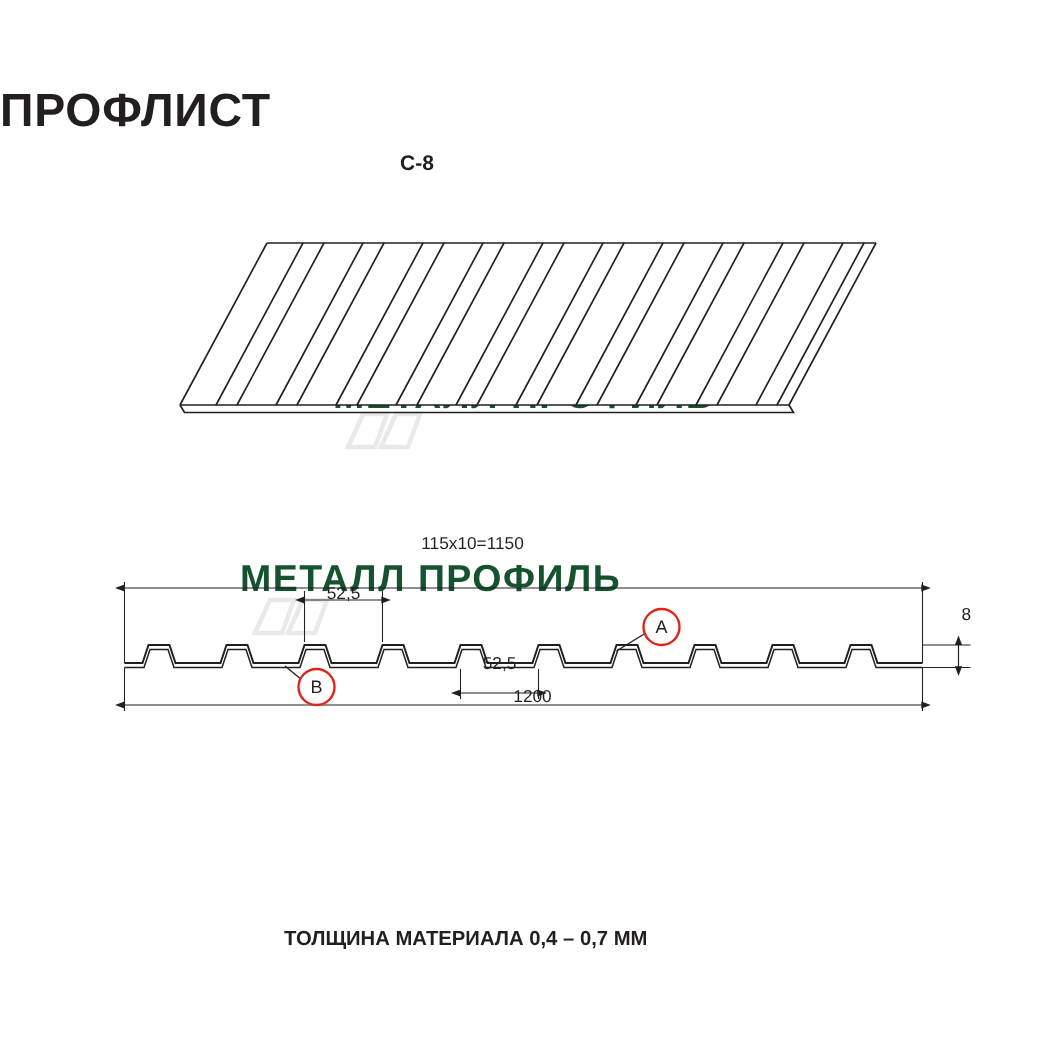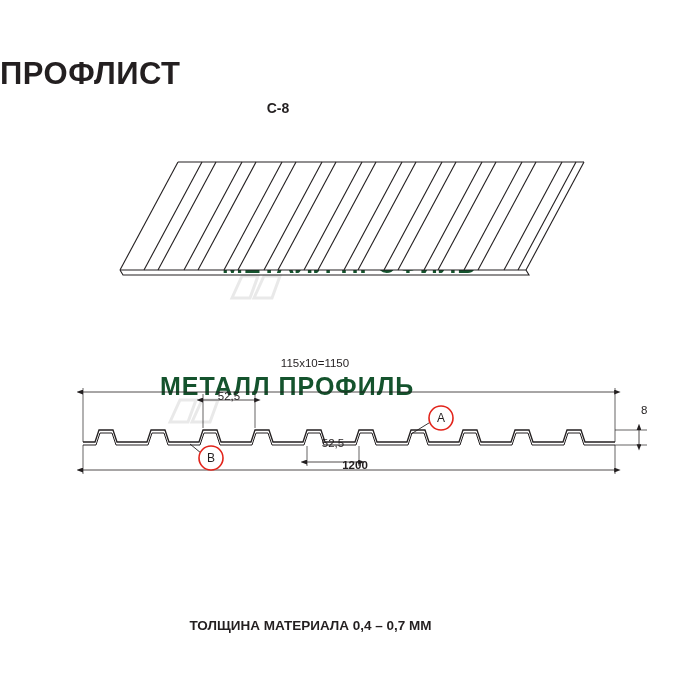--- a/index.html
+++ b/index.html
@@ -220,21 +220,21 @@
 
       <g stroke="#231f20" stroke-width="0.9" fill="none">
         <line x1="356" y1="64" x2="382" y2="48"></line>
         <line x1="135" y1="74" x2="152" y2="88"></line>
       </g>
     </svg>
   </div>
 
   <div style="position:absolute; left:0; top:0; width:700px; height:700px; pointer-events:none;">
     <div style="position:absolute; left:315px; top:357px; transform:translateX(-50%); font-size:11.5px;">115х10=1150</div>
-    <div style="position:absolute; left:355px; top:459px; transform:translateX(-50%); font-size:11.5px;font-weight:bold;">1200</div>
+    <div style="position:absolute; left:355px; top:459px; transform:translateX(-50%); font-size:11.5px;">1200</div>
     <div style="position:absolute; left:229px; top:390px; transform:translateX(-50%); font-size:11.5px;">52,5</div>
     <div style="position:absolute; left:333px; top:437px; transform:translateX(-50%); font-size:11.5px;">52,5</div>
     <div style="position:absolute; left:641px; top:404px; font-size:11.5px;">8</div>
   </div>
 
   <div style="position:absolute; left:426px; top:403px; width:30px; height:30px;">
     <svg width="30" height="30" viewBox="0 0 30 30">
       <circle cx="15" cy="15" r="12" fill="#ffffff" stroke="#e2231a" stroke-width="1.6"></circle>
     </svg>
     <div style="position:absolute; left:0; top:0; width:30px; height:30px; line-height:30px; text-align:center; font-size:12px; color:#231f20;">A</div>

